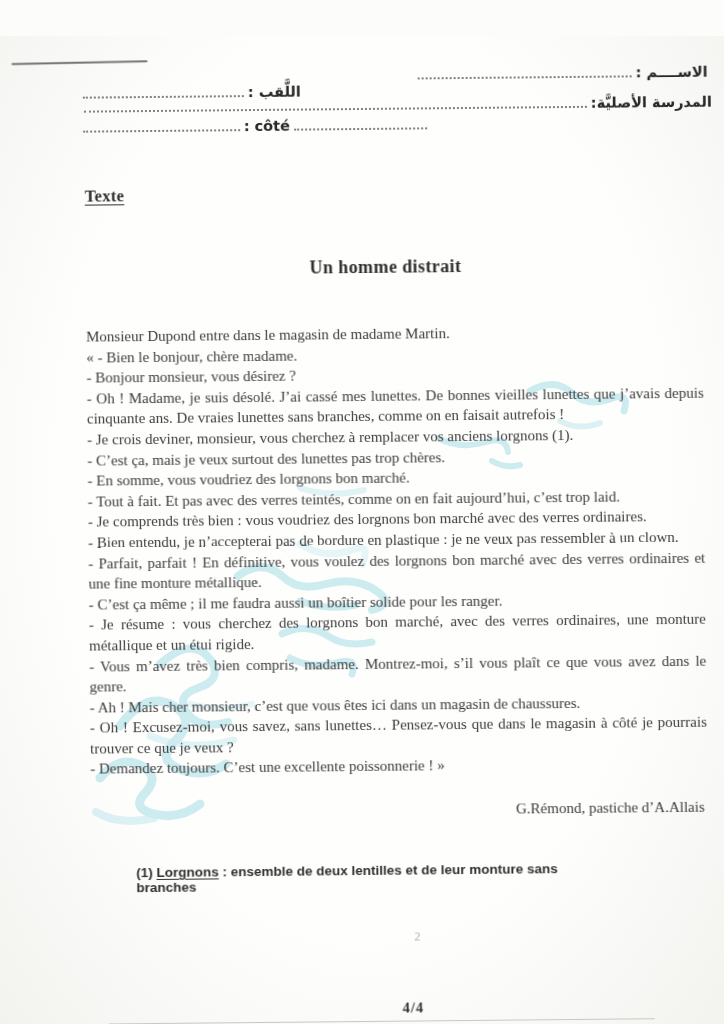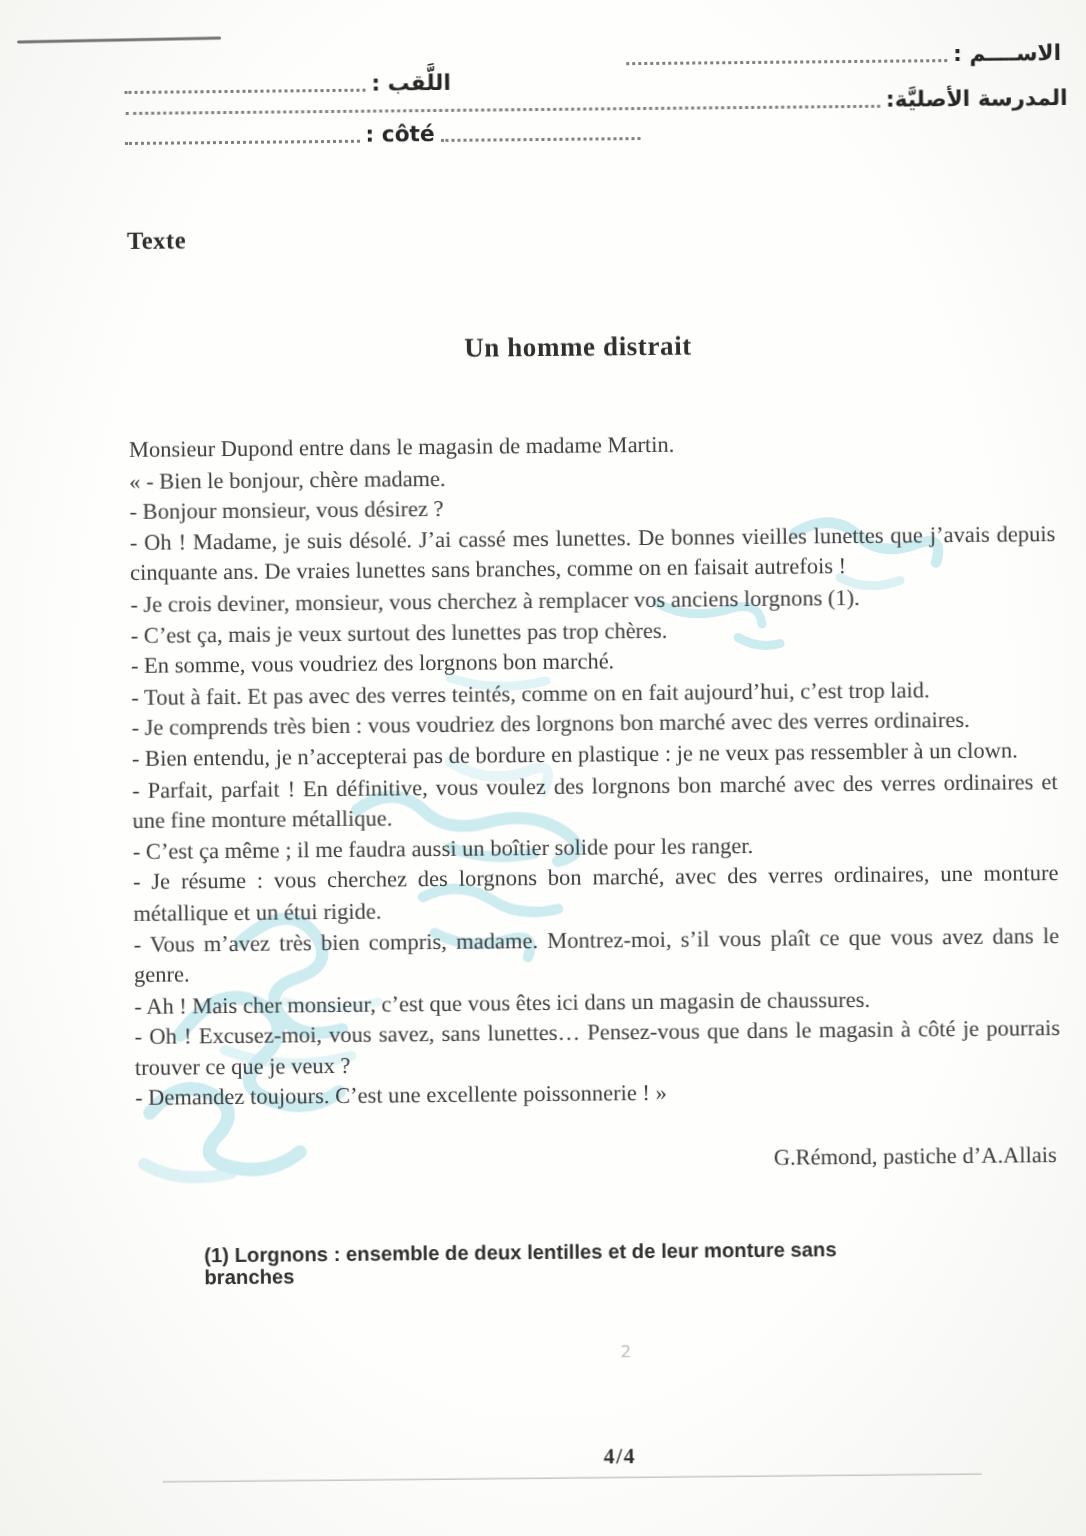--- a/index.html
+++ b/index.html
@@ -14,20 +14,21 @@
     background:var(--paper);
     font-family:"Liberation Serif", serif;
     color:var(--ink);
     position:relative;
   }
   .page{
     position:absolute;inset:0;
     background:
       radial-gradient(ellipse at 50% 45%, rgba(255,255,255,.6) 60%, rgba(225,224,218,.35) 100%),
       var(--paper);
+    margin-top: 36px;
   }
   .content{
     position:absolute;inset:0;
     transform:rotate(-0.55deg);
     transform-origin:50% 50%;
   }
   
   .artifact-line{
     position:absolute;top:23px;left:16px;width:136px;height:2px;
     background:#4a4a4a;opacity:.75;transform:rotate(-0.6deg);border-radius:1px;
@@ -54,21 +55,21 @@
     opacity:.85;
   }
   .field .dots.short{flex:.85;}
   #field-name{top:30px;right:12px;width:294px;}
   #field-surname{top:46px;left:83px;width:222px;}
   #field-school{top:60px;right:8px;width:632px;}
   #field-class{top:80px;left:83px;width:352px;}
   
   .texte-heading{
     position:absolute;top:148px;left:88px;
-    font-size:16.5px;font-weight:bold;
+    font-size:16.5px;font-weight:bold;text-decoration:underline;
     text-underline-offset:3px;color:#2e2e2e;letter-spacing:.3px;
   }
   .title{
     position:absolute;top:221px;left:0;width:100%;
     text-align:center;padding-left:52px;
     font-size:18px;font-weight:bold;color:#2f2f2f;letter-spacing:.4px;
   }
   
   .body-text{
     position:absolute;top:288px;left:88px;width:617px;
@@ -78,21 +79,21 @@
   .attribution{
     position:absolute;top:766px;right:22px;
     font-size:15px;color:#3c3c3c;
   }
   
   .footnote{
     position:absolute;top:827px;left:133px;width:480px;
     font-family:"Liberation Sans",sans-serif;font-weight:bold;
     font-size:13.5px;color:#303030;
   }
-  .footnote .fn-term{text-underline-offset:2px;}
+  .footnote .fn-term{text-decoration:underline;text-underline-offset:2px;}
   
   .footer-rule{
     position:absolute;top:985px;left:104px;width:546px;height:1px;
     background:var(--rule);
   }
   .page-number{
     position:absolute;top:964px;left:398px;
     font-size:14.5px;font-weight:bold;color:#333;
     letter-spacing:1px;
   }

